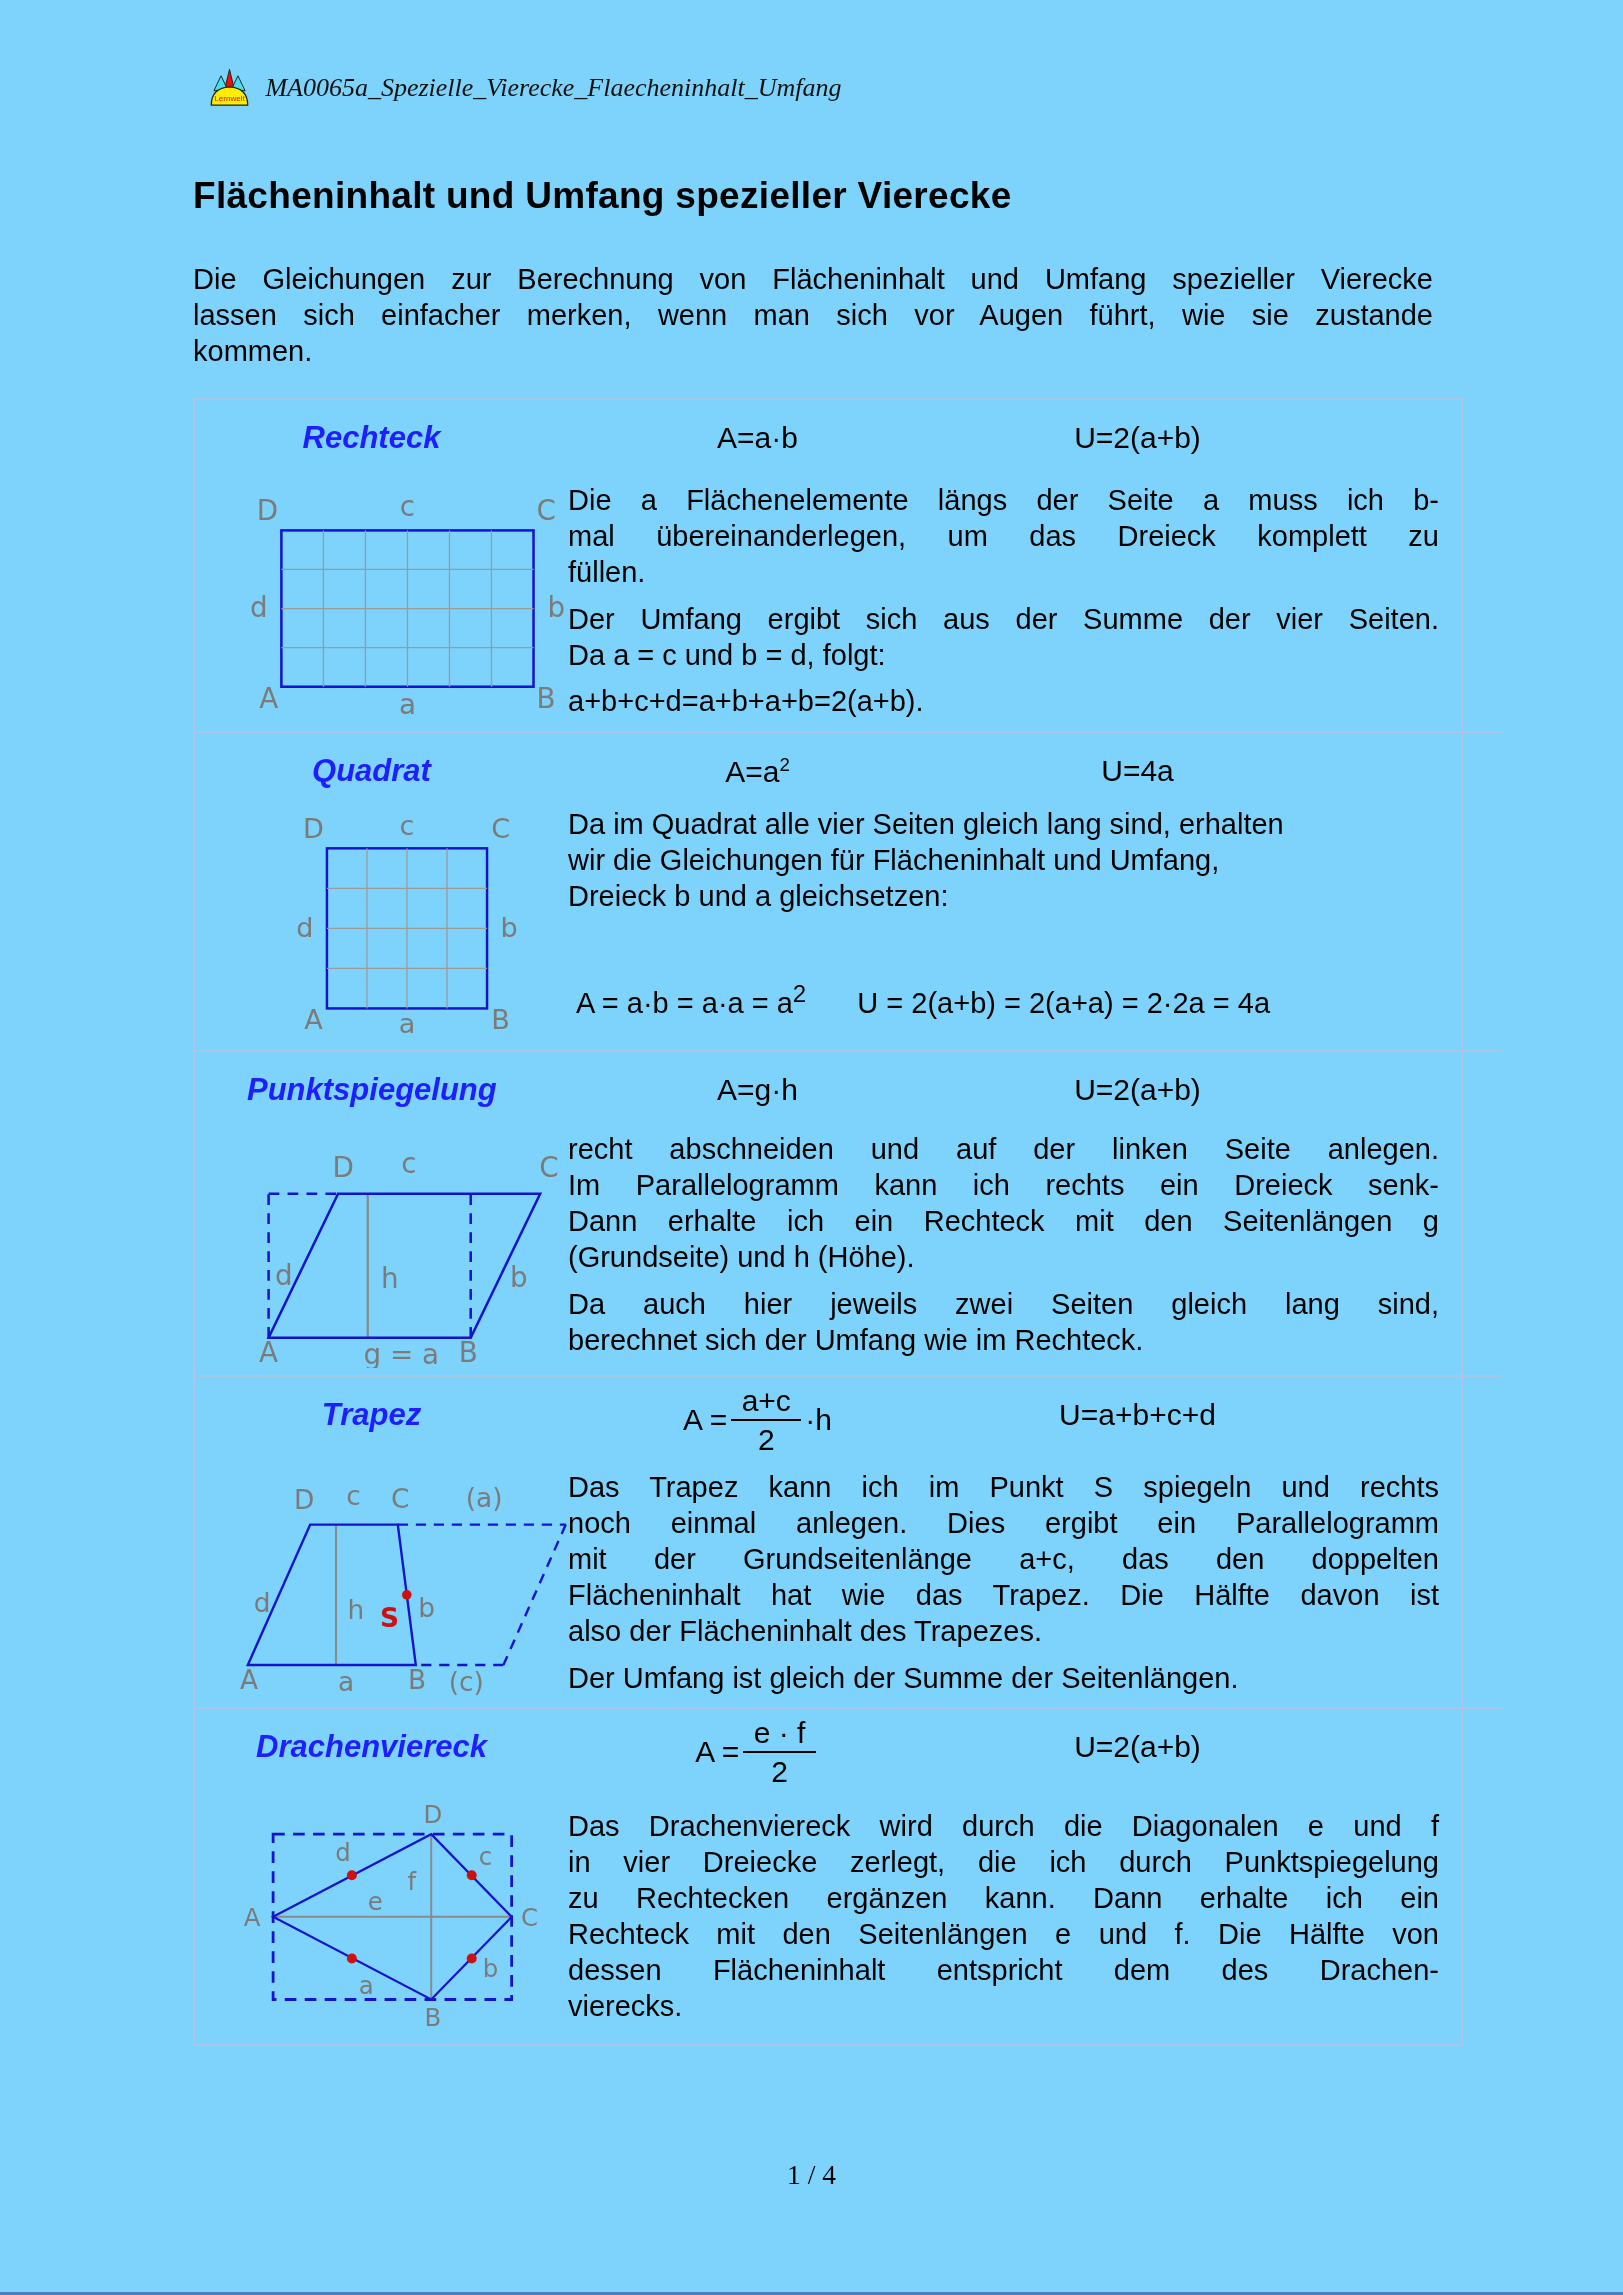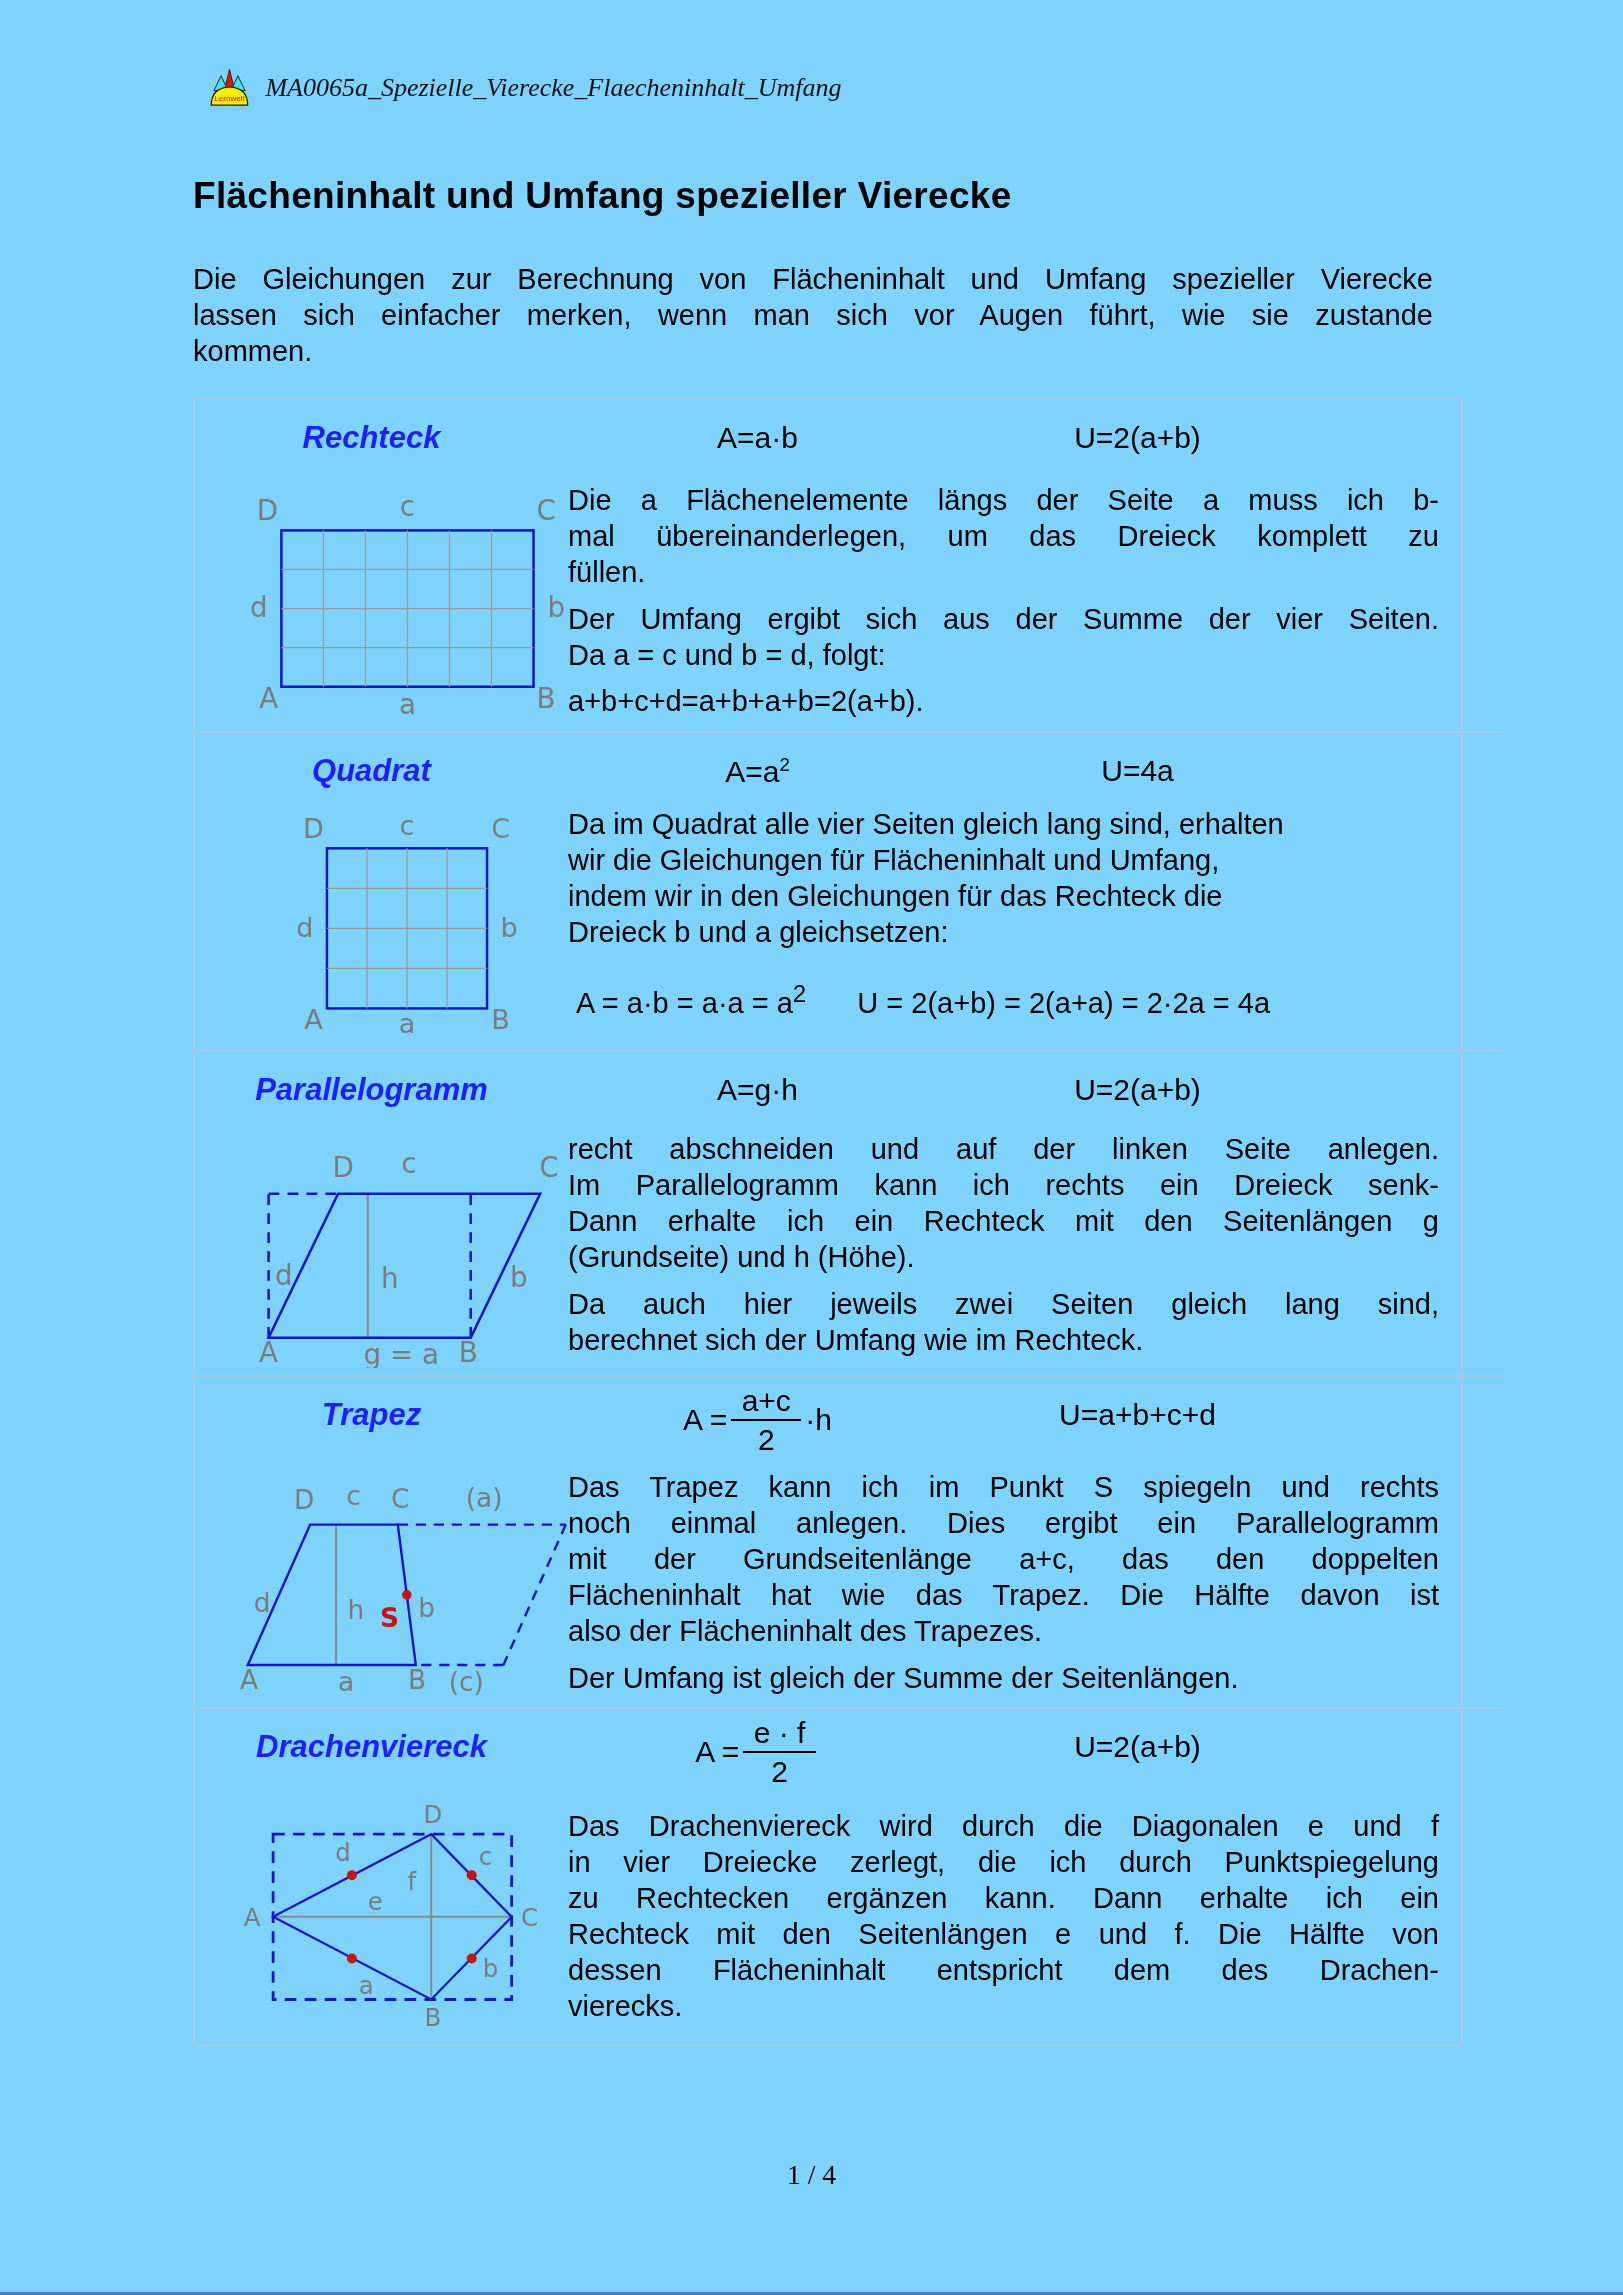--- a/index.html
+++ b/index.html
@@ -146,31 +146,30 @@
         <text class="dlabel" x="406" y="216">b</text>
         <text class="dlabel" x="88" y="366">A</text>
         <text class="dlabel" x="240" y="372">a</text>
         <text class="dlabel" x="392" y="366">B</text>
       </svg>
 
       <div class="rtext" style="top:73px;">
           <div class="para">
             <div class="tline">Da im Quadrat alle vier Seiten gleich lang sind, erhalten</div>
             <div class="tline">wir die Gleichungen für Flächeninhalt und Umfang,</div>
-            <div class="tline">indem wir in den Gleichungen für das Rechteck die</div>
             <div class="tline">Dreieck b und a gleichsetzen:</div>
           </div>
         </div>
       <div class="derivation">
         <span>A = a·b = a·a = a</span><sup>2</sup><span class="dgap"></span><span>U = 2(a+b) = 2(a+a) = 2·2a = 4a</span>
       </div>
     </div>
 
     <div class="trow" style="height:323px;">
-      <div class="row-title">Parallelogramm</div>
+      <div class="row-title">Punktspiegelung</div>
       <div class="formula fa">A=g·h</div>
       <div class="formula fu">U=2(a+b)</div>
 
       <svg class="diagram" style="left:23.6px;top:76px;" width="367" height="240" viewBox="0 0 580 380">
         <line class="dash" x1="78" y1="332" x2="78" y2="104"></line>
         <line class="dash" x1="78" y1="104" x2="186" y2="104"></line>
         <line class="dash" x1="398" y1="332" x2="398" y2="104"></line>
         <line class="gline" x1="235" y1="104" x2="235" y2="332"></line>
         <polygon class="shape" points="78,332 398,332 508,104 188,104"></polygon>
         <text class="dlabel" x="196" y="78">D</text>

